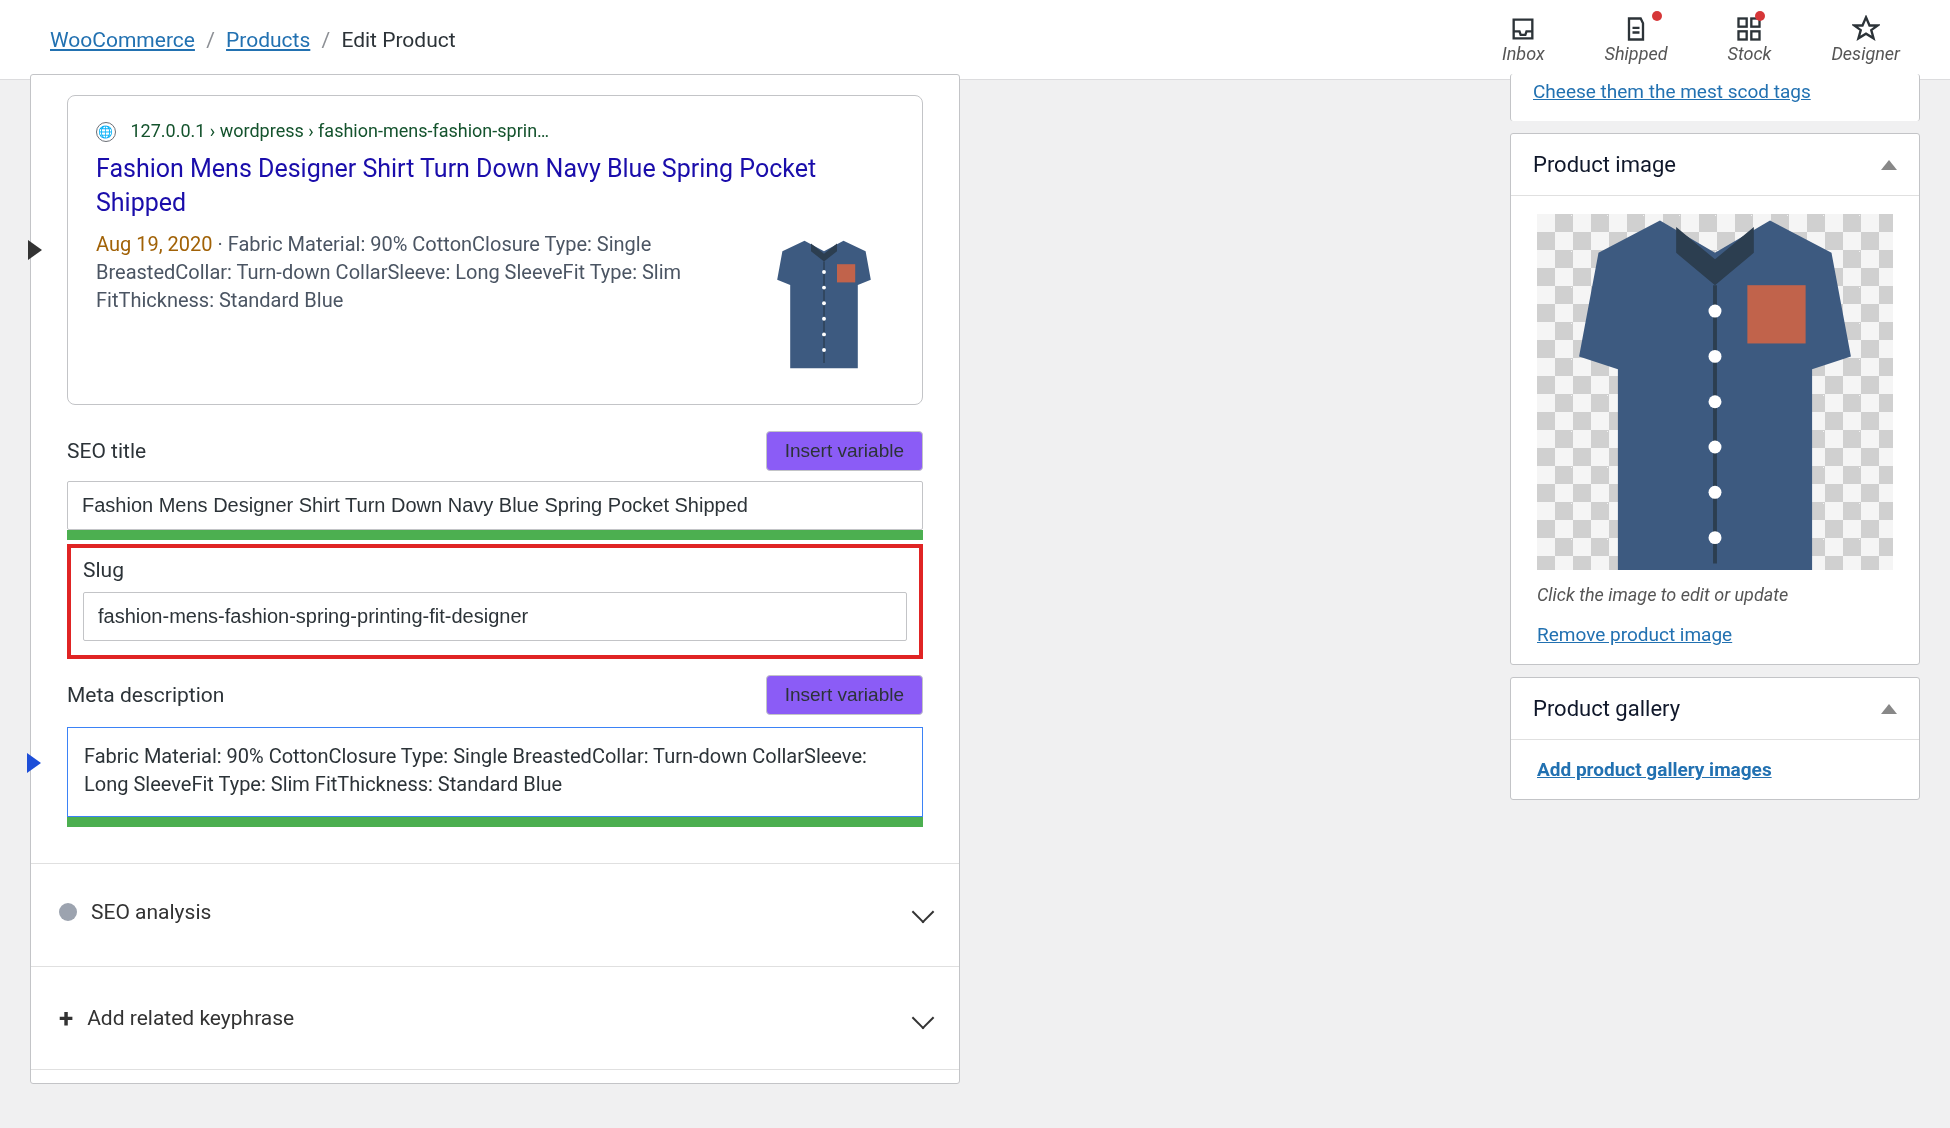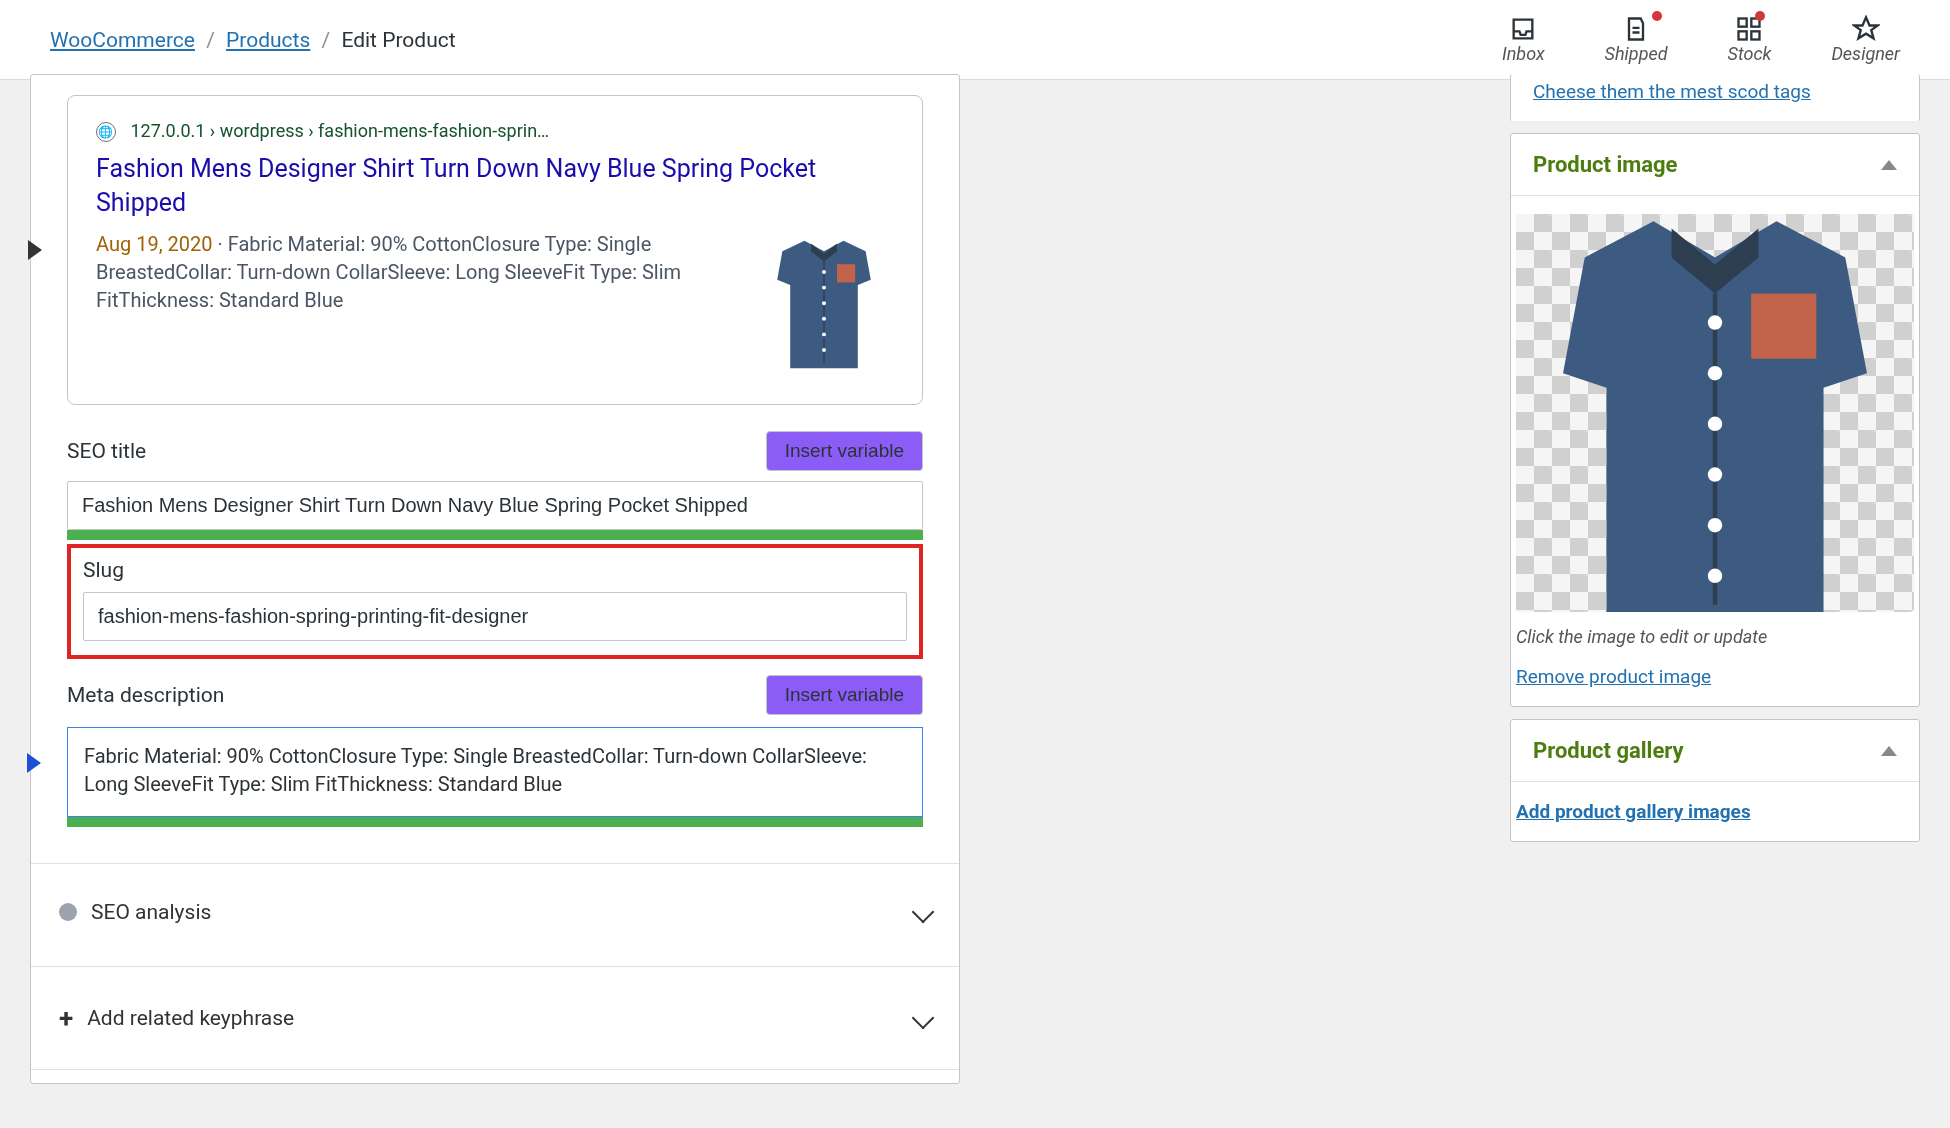--- a/index.html
+++ b/index.html
@@ -157,28 +157,28 @@
   }
   .accordion-item .left { display:flex; align-items:center; gap:14px; font-size:21px; color:#333;}
   .grey-dot { width:18px;height:18px;border-radius:50%;background:#9ca3af; display:inline-block;}
   .plus { font-size:26px; font-weight:bold; color:#333;}
   .chev {
     width:16px;height:16px;border-right:2.5px solid #333;border-bottom:2.5px solid #333;transform:rotate(45deg);
   }
   .side-panel-title {
     display:flex; justify-content:space-between; align-items:center;
     padding: 18px 22px;
-    font-size: 22px; font-weight:700; color:#4d7c0f;
+    font-size: 22px; font-weight:400; color:#0f172a;
     border-bottom: 1px solid #e0e0e0;
   }
   .tri-up {
     width:0;height:0;border-left:8px solid transparent;border-right:8px solid transparent;border-bottom:10px solid #888;
   }
   .side-panel-body {
-    padding: 18px 5px;
+    padding: 18px 26px;
   }
   .prod-image-box {
     position: relative;
     width: 100%;
     aspect-ratio: 1/1;
     background-image:
       linear-gradient(45deg, #d0d0d0 25%, transparent 25%),
       linear-gradient(-45deg,#d0d0d0 25%, transparent 25%),
       linear-gradient(45deg, transparent 75%, #d0d0d0 75%),
       linear-gradient(-45deg,transparent 75%, #d0d0d0 75%);

